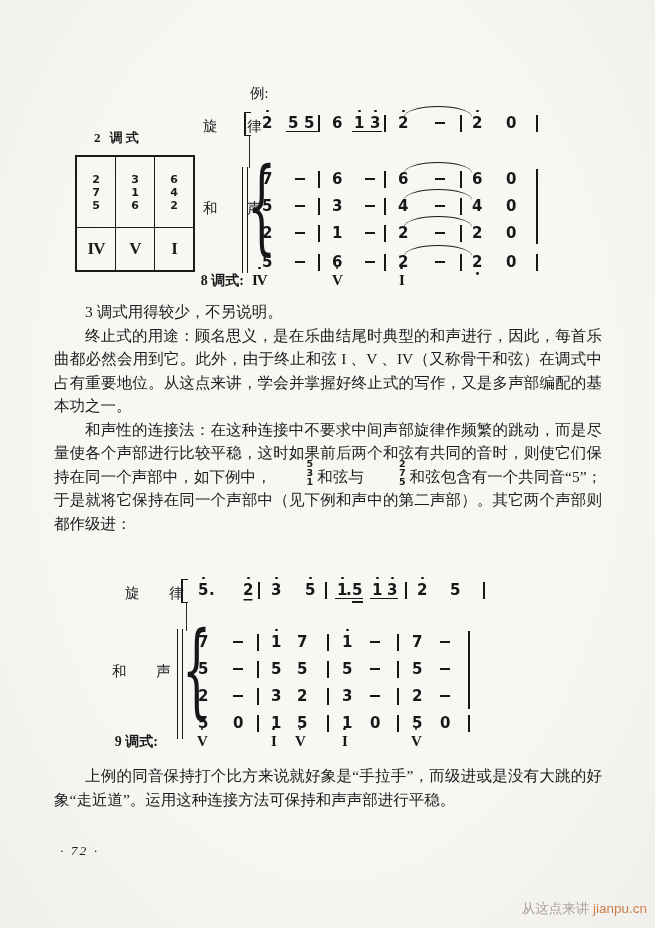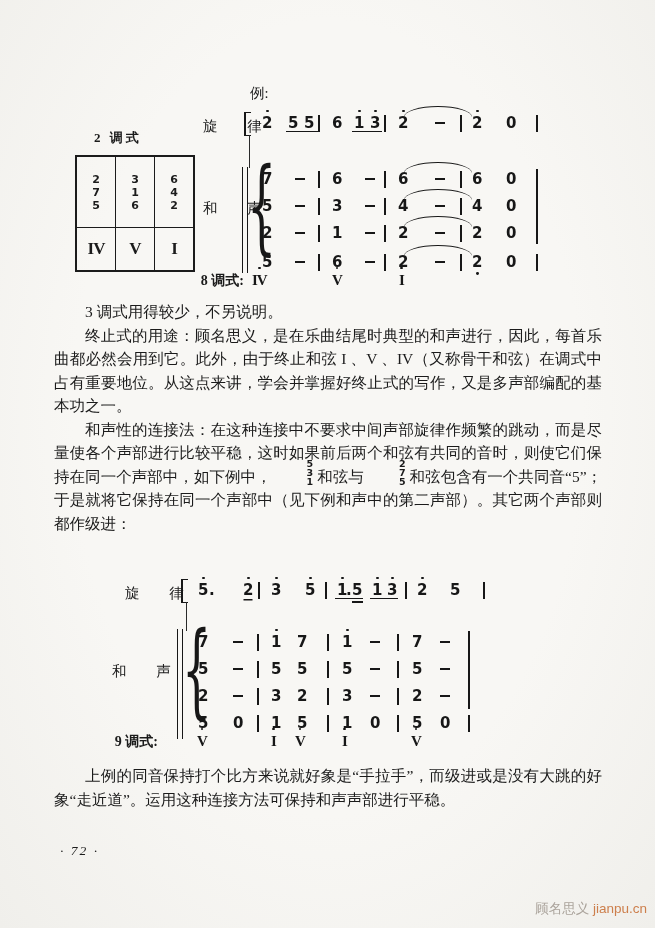--- a/index.html
+++ b/index.html
@@ -286,16 +286,16 @@
       <span class="tok note rn da" style="left: 226px;">V</span>
     </div>
 
   <div class="p5block">
     <p>上例的同音保持打个比方来说就好象是“手拉手”，而级进或是没有大跳的好象“走近道”。运用这种连接方法可保持和声声部进行平稳。</p>
   </div>
 
   <span class="pageno">· 72 ·</span>
 
   <div class="wm">
-    <span class="wm-name">顾名思义 </span><span class="wm-url">jianpu.cn</span>
+    <span class="wm-name">从这点来讲 </span><span class="wm-url">jianpu.cn</span>
   </div>
 
 </div>
 
 </body></html>

